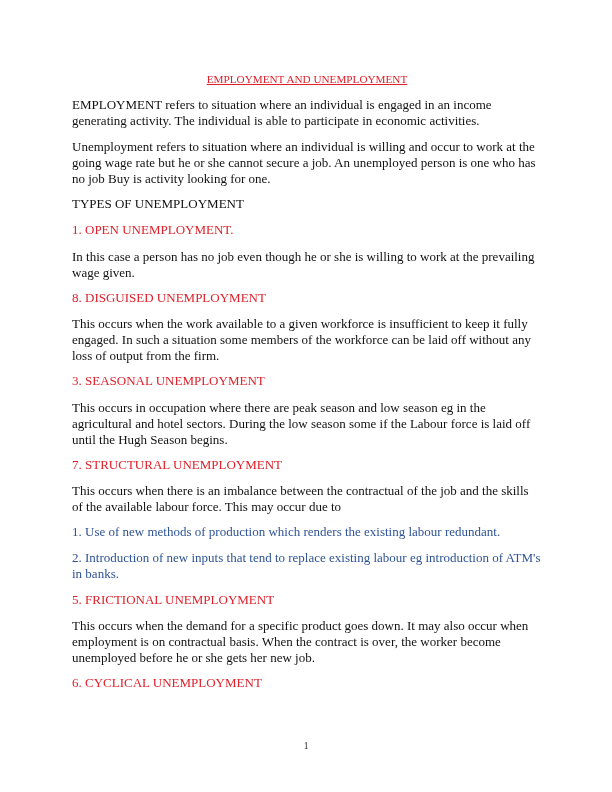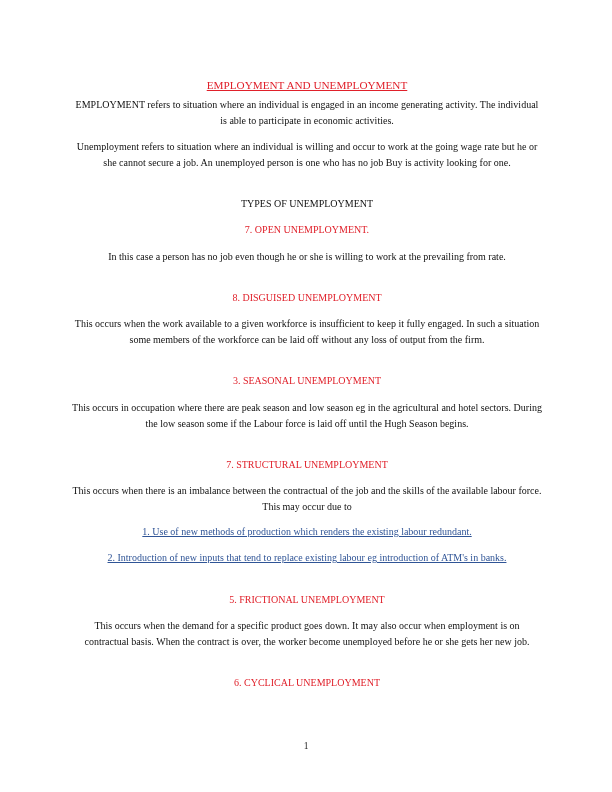--- a/index.html
+++ b/index.html
@@ -1,37 +1,37 @@
 <!DOCTYPE html>
 <html><head>
 <meta charset="utf-8">
 <style>
   html, body { margin: 0; padding: 0; background: #ffffff; }
   body { width: 612px; height: 792px; position: relative; overflow: hidden;
          font-family: "Liberation Serif", serif; color: #111111; }
   .page { position: absolute; left: 72px; top: 0; width: 470px; }
   .title { position: absolute; left: 0; width: 470px; top: 72px; text-align: center;
-           font-size: 11.2px; color: #e0202a; text-decoration: underline; line-height: 14px; margin-top: 6px; }
-  .p { position: absolute; left: 0; width: 470px; font-size: 10px; line-height: 16px; margin: 0; text-align: center; }
+           font-size: 11.2px; color: #e0202a; text-decoration: underline; line-height: 14px; }
+  .p { position: absolute; left: 0; width: 470px; font-size: 13px; line-height: 16px; margin: 0; }
   .h { color: #e0202a; }
-  .blue { color: #2f5496; text-decoration: underline; }
+  .blue { color: #2f5496; }
   .pagenum { position: absolute; left: 0; width: 612px; top: 741px; text-align: center; font-size: 9.5px; color: #222; }
 </style>
 </head>
 <body>
 
 <div class="page">
   <div class="title">EMPLOYMENT AND UNEMPLOYMENT</div>
 
   <p class="p" style="top:97px">EMPLOYMENT refers to situation where an individual is engaged in an income generating activity. The individual is able to participate in economic activities.</p>
   <p class="p" style="top:139px">Unemployment refers to situation where an individual is willing and occur to work at the going wage rate but he or she cannot secure a job. An unemployed person is one who has no job Buy is activity looking for one.</p>
   <p class="p" style="top:196px">TYPES OF UNEMPLOYMENT</p>
 
-  <p class="p h" style="top:222px">7. OPEN UNEMPLOYMENT.</p>
-  <p class="p" style="top:249px">In this case a person has no job even though he or she is willing to work at the prevailing from rate.</p>
+  <p class="p h" style="top:222px">1. OPEN UNEMPLOYMENT.</p>
+  <p class="p" style="top:249px">In this case a person has no job even though he or she is willing to work at the prevailing wage given.</p>
 
   <p class="p h" style="top:290px">8. DISGUISED UNEMPLOYMENT</p>
   <p class="p" style="top:316px">This occurs when the work available to a given workforce is insufficient to keep it fully engaged. In such a situation some members of the workforce can be laid off without any loss of output from the firm.</p>
 
   <p class="p h" style="top:373px">3. SEASONAL UNEMPLOYMENT</p>
   <p class="p" style="top:400px">This occurs in occupation where there are peak season and low season eg in the agricultural and hotel sectors. During the low season some if the Labour force is laid off until the Hugh Season begins.</p>
 
   <p class="p h" style="top:457px">7. STRUCTURAL UNEMPLOYMENT</p>
   <p class="p" style="top:483px">This occurs when there is an imbalance between the contractual of the job and the skills of the available labour force. This may occur due to</p>
   <p class="p blue" style="top:524px">1. Use of new methods of production which renders the existing labour redundant.</p>

